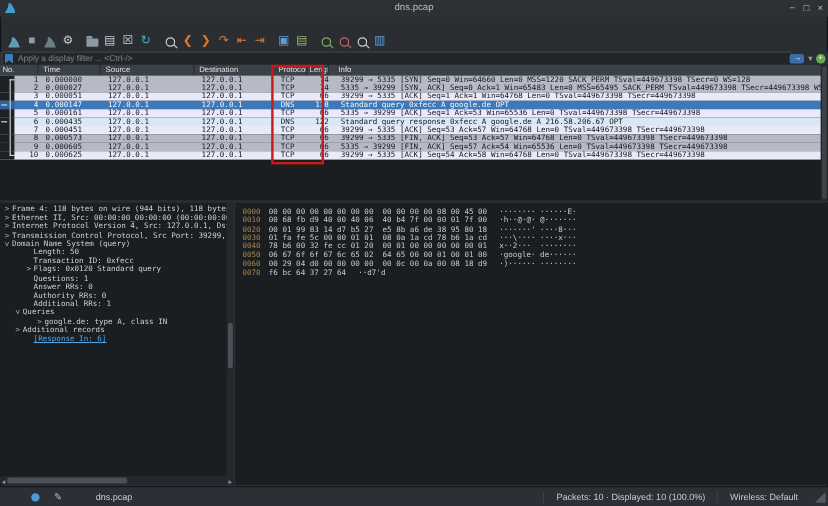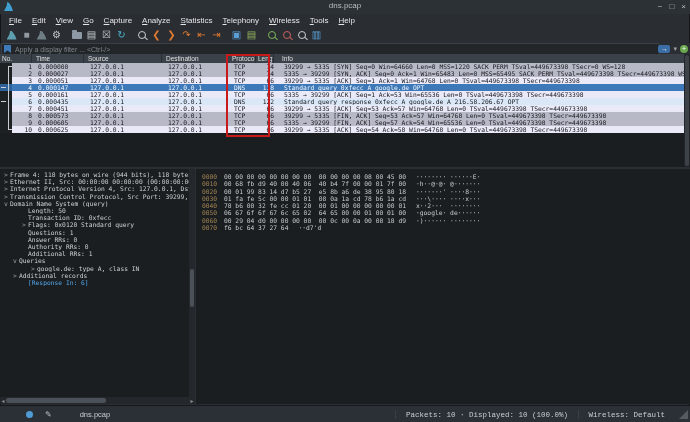--- a/index.html
+++ b/index.html
@@ -85,52 +85,39 @@
   
   #hex-pane{position:absolute;top:169px;left:196px;right:0;height:235px;background:#1b1e21;padding:4px 0 0 6px;box-sizing:border-box;overflow:hidden;}
   .hrow{font-family:"DejaVu Sans Mono",monospace;font-size:6.3px;line-height:7.3px;white-space:pre;color:#c7cbd1;}
   .off{color:#a58553;display:inline-block;width:22px;}
   .asc{margin-left:10px;}
   
   #statusbar{position:absolute;top:405px;left:0;right:0;height:17px;background:#2b3036;border-top:1px solid #16181b;display:flex;align-items:center;font-size:7.5px;color:#c9cdd1;}
   #expert-info-icon{width:7px;height:7px;border-radius:50%;background:#4f9bd5;margin-left:26px;flex:none;}
   #comment-icon{margin-left:12px;color:#b7bcc0;font-size:8px;flex:none;}
   #status-filename{margin-left:28px;}
-  #status-right{margin-left:auto;display:flex;align-items:center;gap:8px;font-family:Liberation Mono, monospace;}
+  #status-right{margin-left:auto;display:flex;align-items:center;gap:8px;}
   .sdiv{color:#4a4f55;}
   #resize-grip{width:0;height:0;border-style:solid;border-width:0 0 9px 9px;border-color:transparent transparent #565b60 transparent;margin:0 2px 0 6px;align-self:flex-end;}
 </style>
 </head>
 <body>
 
 <div id="window">
 
   <div id="titlebar">
     <span id="app-fin"></span>
     <div id="title-text">dns.pcap</div>
     <div id="win-controls">
       <span>−</span>
       <span>□</span>
       <span>×</span>
     </div>
   </div>
 
-  <div id="menubar">
-      <span class="menu-item">File</span>
-      <span class="menu-item">Edit</span>
-      <span class="menu-item">View</span>
-      <span class="menu-item">Go</span>
-      <span class="menu-item">Capture</span>
-      <span class="menu-item">Analyze</span>
-      <span class="menu-item">Statistics</span>
-      <span class="menu-item">Telephony</span>
-      <span class="menu-item">Wireless</span>
-      <span class="menu-item">Tools</span>
-      <span class="menu-item">Help</span>
-    </div>
 
   <div id="toolbar">
       <span class="ticon">
         <span class="t-fin" style="background: rgb(94, 159, 176);"></span>
       </span>
       <span class="ticon">
         <span class="t-glyph" style="color: rgb(147, 154, 161);">■</span>
       </span>
       <span class="ticon">
         <span class="t-fin" style="background: rgb(111, 125, 133);"></span>

